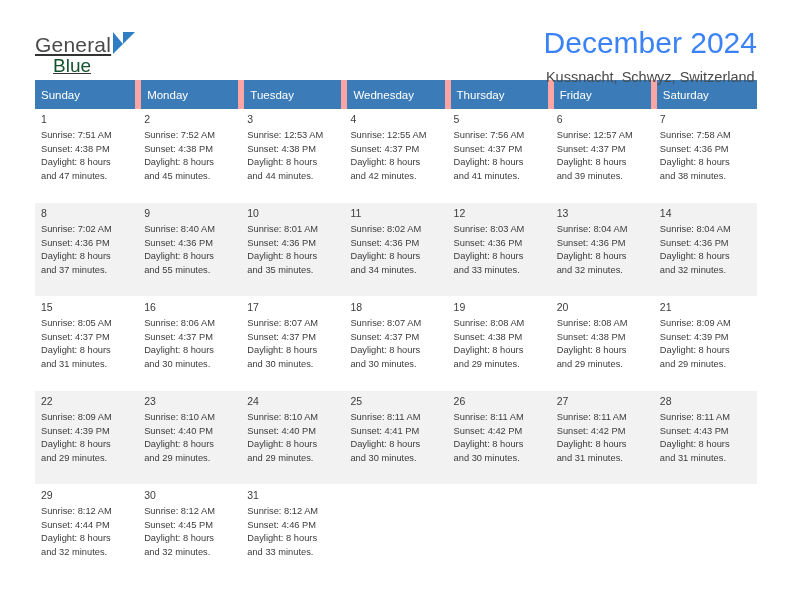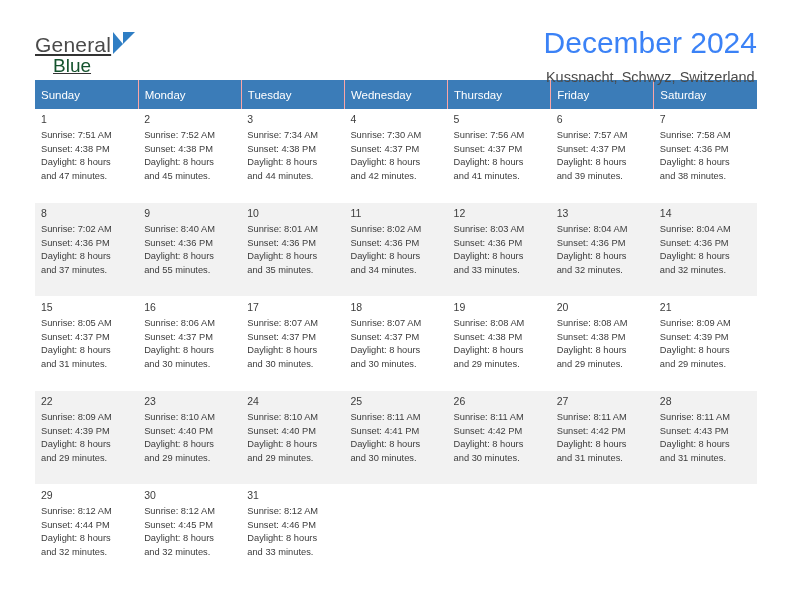--- a/index.html
+++ b/index.html
@@ -98,21 +98,21 @@
     margin-top: 8px;
   }
   table.calendar th {
     background: #3b7cb8;
     color: #ffffff;
     font-weight: normal;
     font-size: 11.5px;
     text-align: left;
     padding: 5px 0 5px 6px;
     height: 19px;
-    border-right: 1px solid #fca5a5;
+    border-right: 6px solid #fca5a5;
   }
   table.calendar th:last-child { border-right: none; }
 
   table.calendar td {
     vertical-align: top;
     height: 86px;
     padding: 3px 5px 4px 6px;
     border-bottom: 1px solid #ffffff;
     font-size: 9.3px;
     line-height: 13.6px;
@@ -175,42 +175,42 @@
         </td>
         <td>
           <div class="daynum">2</div>
           <div class="ev">Sunrise: 7:52 AM</div>
           <div class="ev">Sunset: 4:38 PM</div>
           <div class="ev">Daylight: 8 hours</div>
           <div class="ev">and 45 minutes.</div>
         </td>
         <td>
           <div class="daynum">3</div>
-          <div class="ev">Sunrise: 7:34 AM</div>
+          <div class="ev">Sunrise: 12:53 AM</div>
           <div class="ev">Sunset: 4:38 PM</div>
           <div class="ev">Daylight: 8 hours</div>
           <div class="ev">and 44 minutes.</div>
         </td>
         <td>
           <div class="daynum">4</div>
-          <div class="ev">Sunrise: 7:30 AM</div>
+          <div class="ev">Sunrise: 12:55 AM</div>
           <div class="ev">Sunset: 4:37 PM</div>
           <div class="ev">Daylight: 8 hours</div>
           <div class="ev">and 42 minutes.</div>
         </td>
         <td>
           <div class="daynum">5</div>
           <div class="ev">Sunrise: 7:56 AM</div>
           <div class="ev">Sunset: 4:37 PM</div>
           <div class="ev">Daylight: 8 hours</div>
           <div class="ev">and 41 minutes.</div>
         </td>
         <td>
           <div class="daynum">6</div>
-          <div class="ev">Sunrise: 7:57 AM</div>
+          <div class="ev">Sunrise: 12:57 AM</div>
           <div class="ev">Sunset: 4:37 PM</div>
           <div class="ev">Daylight: 8 hours</div>
           <div class="ev">and 39 minutes.</div>
         </td>
         <td>
           <div class="daynum">7</div>
           <div class="ev">Sunrise: 7:58 AM</div>
           <div class="ev">Sunset: 4:36 PM</div>
           <div class="ev">Daylight: 8 hours</div>
           <div class="ev">and 38 minutes.</div>

